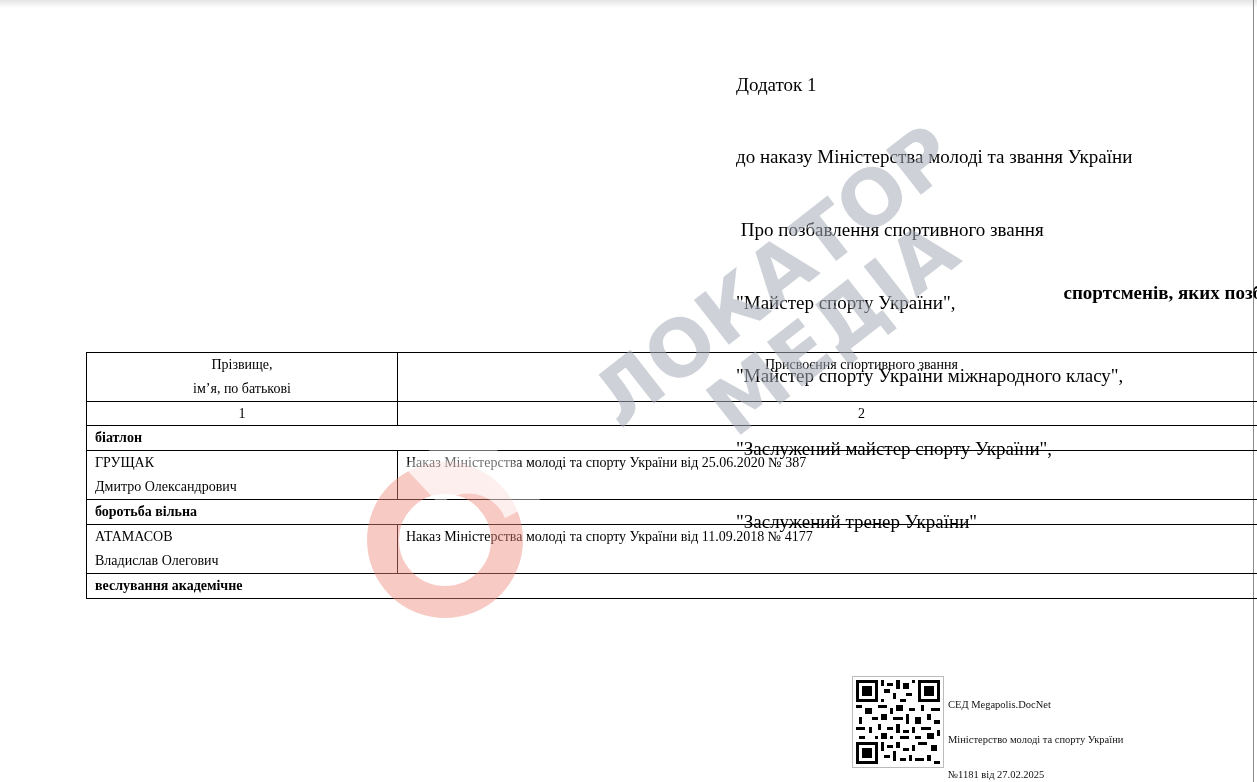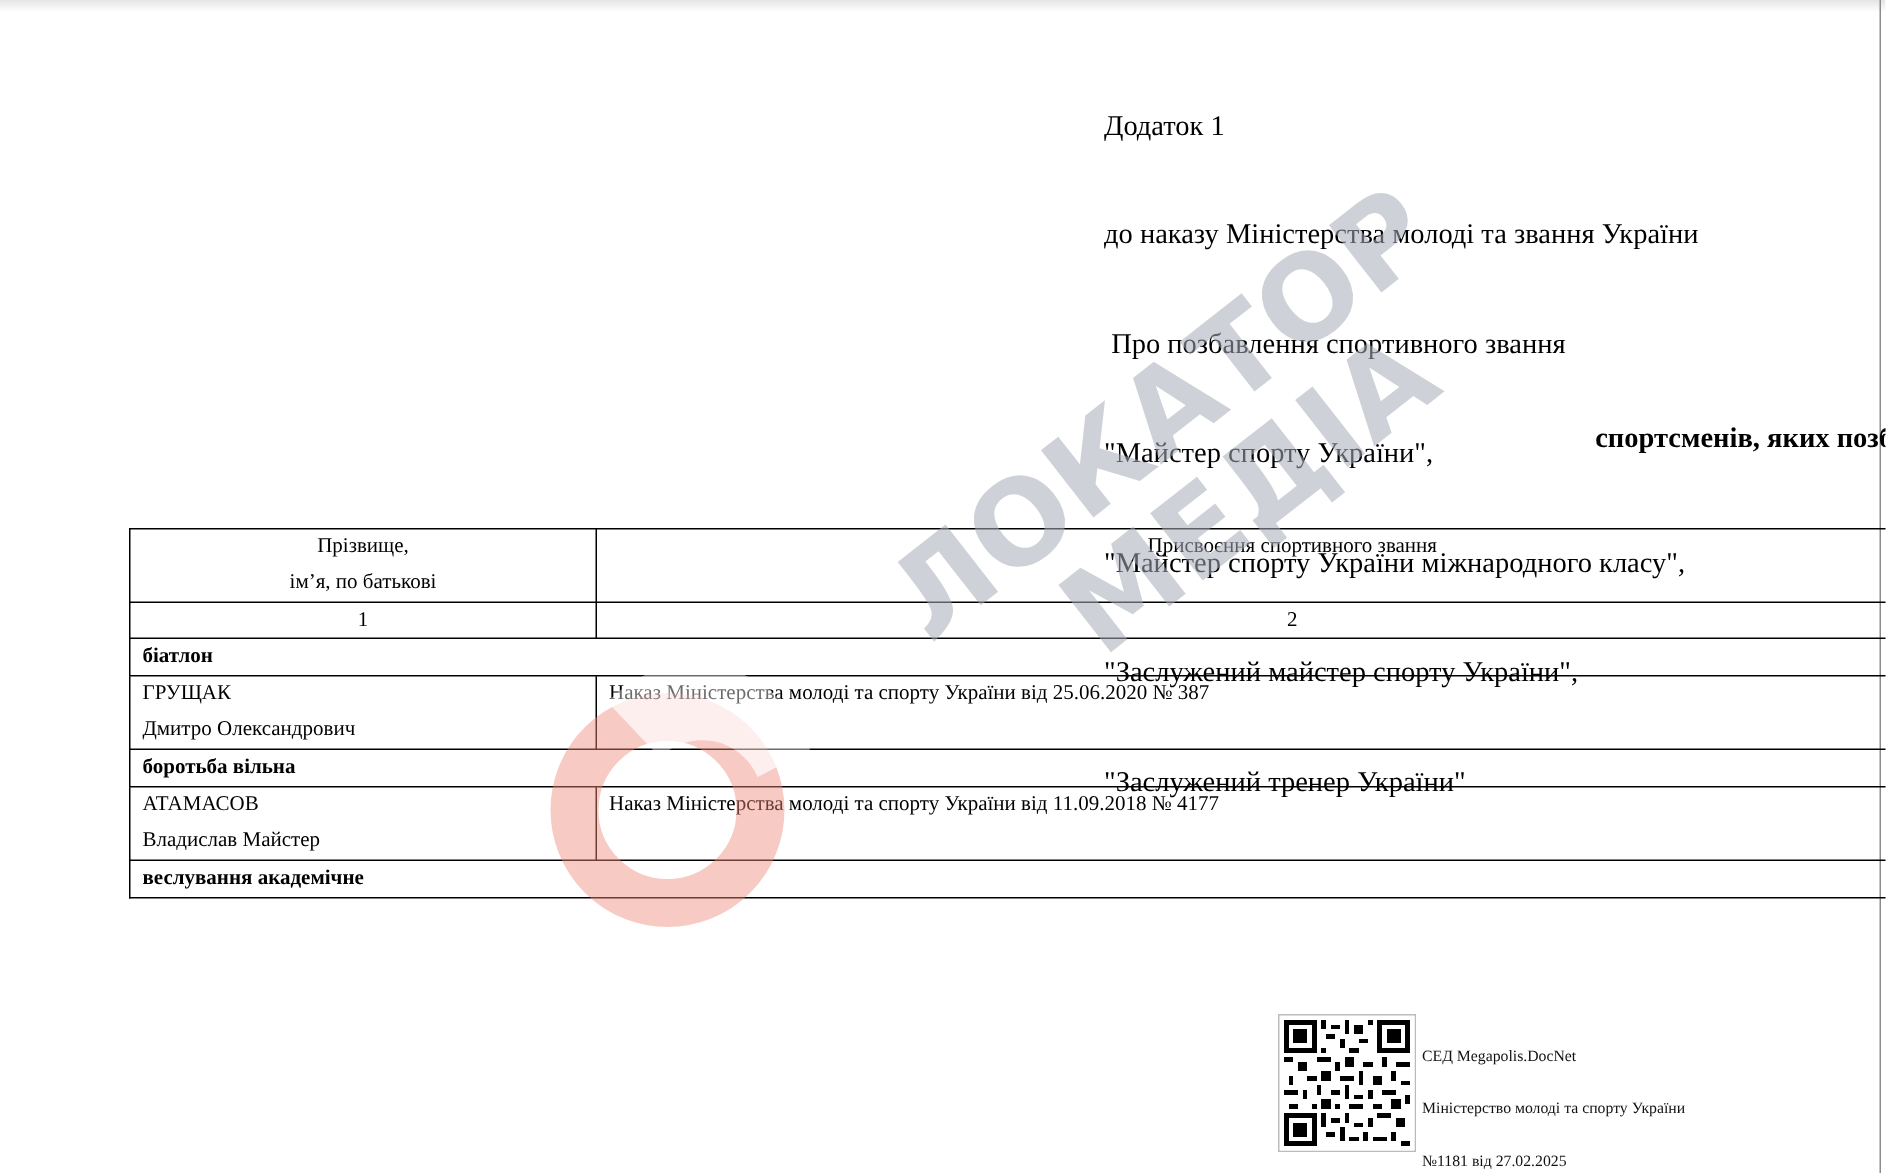--- a/index.html
+++ b/index.html
@@ -148,21 +148,21 @@
     </td>
     <td class="order">Наказ Міністерства молоді та спорту України від 25.06.2020 № 387</td>
   </tr>
 
   <tr class="cat">
     <td colspan="2">боротьба вільна</td>
   </tr>
   <tr class="row">
     <td>
       <div>АТАМАСОВ</div>
-      <div>Владислав Майстер</div>
+      <div>Владислав Олегович</div>
     </td>
     <td class="order">Наказ Міністерства молоді та спорту України від 11.09.2018 № 4177</td>
   </tr>
 
   <tr class="cat">
     <td colspan="2">веслування академічне</td>
   </tr>
 </tbody>
   </table>
 

